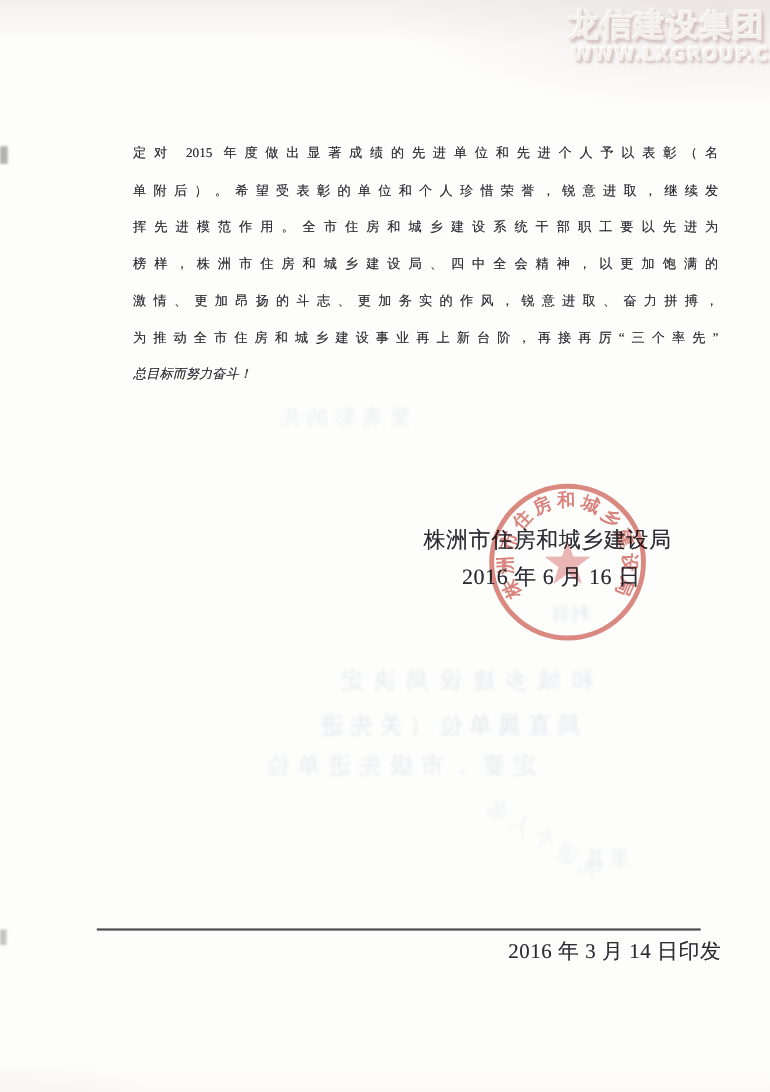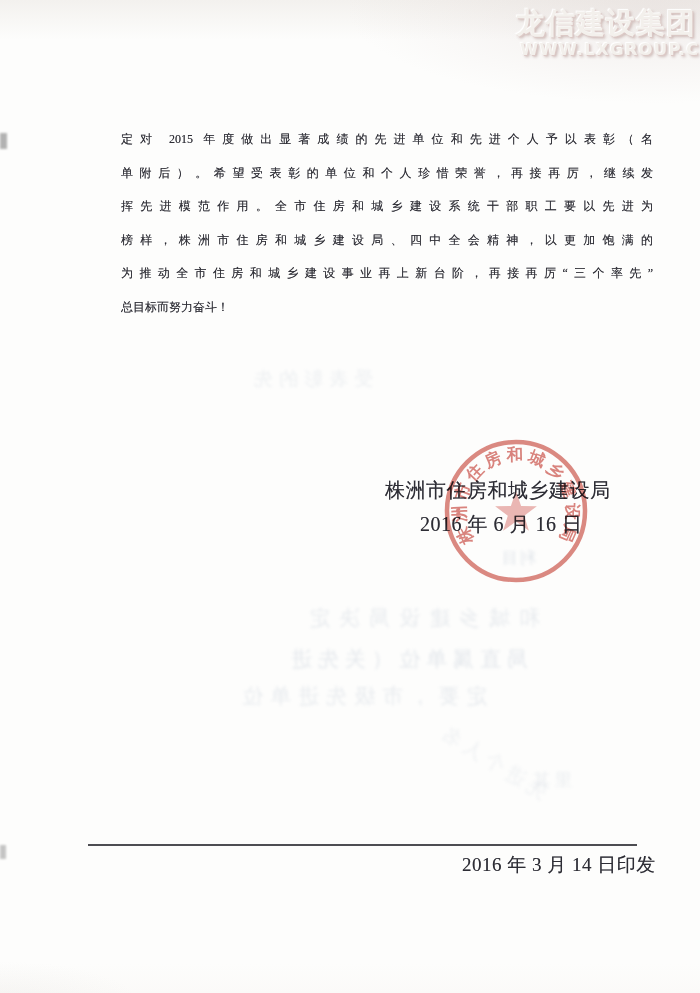--- a/index.html
+++ b/index.html
@@ -30,21 +30,21 @@
     text-shadow:-1px -1px 1px #ffffff,1px 1px 0 #dcc9c6,2px 2px 3px #c9b5b2;
   }
   
   .body-text{
     position:absolute;left:92px;top:123px;width:532px;
     font-size:12px;line-height:33.5px;color:#2d2d35;
     text-shadow:0 0 0.5px rgba(45,45,53,0.55);
     margin-left:29px;
   }
   .body-line{text-align:justify;text-align-last:justify;text-justify:inter-character;}
-  .body-line.last{text-align:left;text-align-last:left;}
+  .body-line.last{text-align:left;text-align-last:left;font-style:italic;}
   
   .sig-org{
     position:absolute;left:385px;top:477px;
     font-size:20px;letter-spacing:0.5px;color:#2d2d35;
     text-shadow:0 0 0.5px rgba(45,45,53,0.55);
   }
   .sig-date{
     position:absolute;left:420px;top:511px;
     font-size:20px;letter-spacing:0.5px;color:#2d2d35;
     text-shadow:0 0 0.5px rgba(45,45,53,0.55);
@@ -96,23 +96,24 @@
   <div class="bleed bt4">定要，市级先进单位</div>
   <div class="bleed bt5">先进个人名</div>
   <div class="bleed bt6">利目</div>
   <div class="bleed bt7">里其</div>
 
   <div class="edge-mark em1"></div>
   <div class="edge-mark em2"></div>
 
   <div class="body-text">
     <div class="body-line">定对 2015 年度做出显著成绩的先进单位和先进个人予以表彰（名</div>
-    <div class="body-line">单附后）。希望受表彰的单位和个人珍惜荣誉，再接再厉，继续发</div>
+    <div class="body-line">单附后）。希望受表彰的单位和个人珍惜荣誉，锐意进取，继续发</div>
     <div class="body-line">挥先进模范作用。全市住房和城乡建设系统干部职工要以先进为</div>
     <div class="body-line">榜样，株洲市住房和城乡建设局、四中全会精神，以更加饱满的</div>
+    <div class="body-line">激情、更加昂扬的斗志、更加务实的作风，锐意进取、奋力拼搏，</div>
     <div class="body-line">为推动全市住房和城乡建设事业再上新台阶，再接再厉“三个率先”</div>
     <div class="body-line last">总目标而努力奋斗！</div>
   </div>
 
   <div class="sig-org">株洲市住房和城乡建设局</div>
   <div class="sig-date">2016 年 6 月 16 日</div>
 
   <svg class="seal" viewBox="0 0 146 146">
     <circle cx="73" cy="73" r="69" fill="none" stroke-width="4.5" opacity="0.82" stroke="#cf5f57"></circle>
     <polygon points="73,53 78.1,68 93.9,68.2 81.2,77.7 85.9,92.8 73,83.6 60.1,92.8 64.8,77.7 52.1,68.2 67.9,68" opacity="0.55" fill="#d97068"></polygon>

